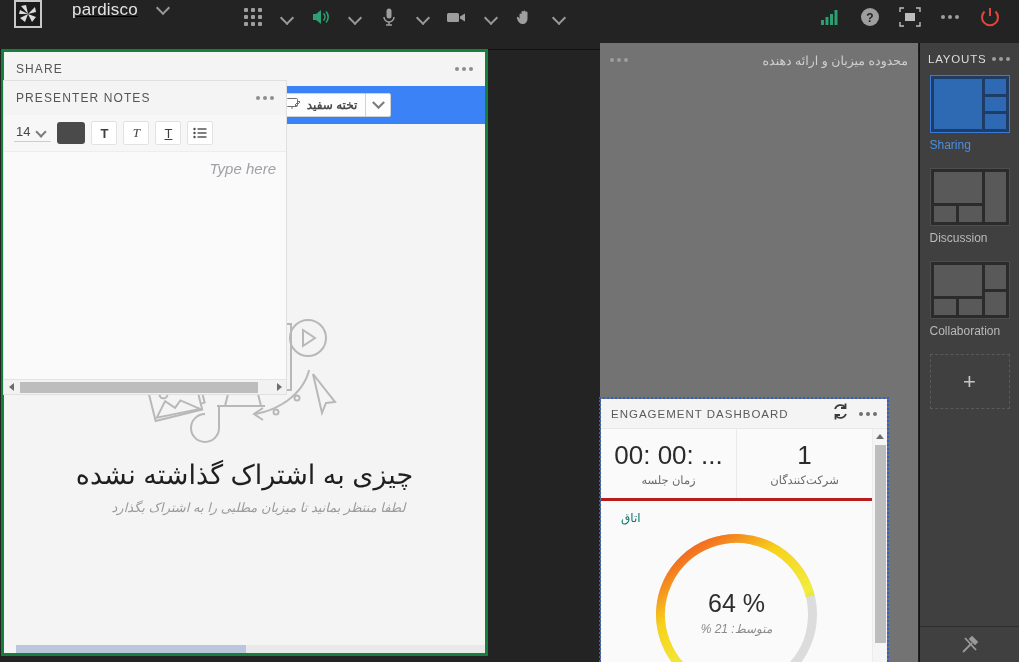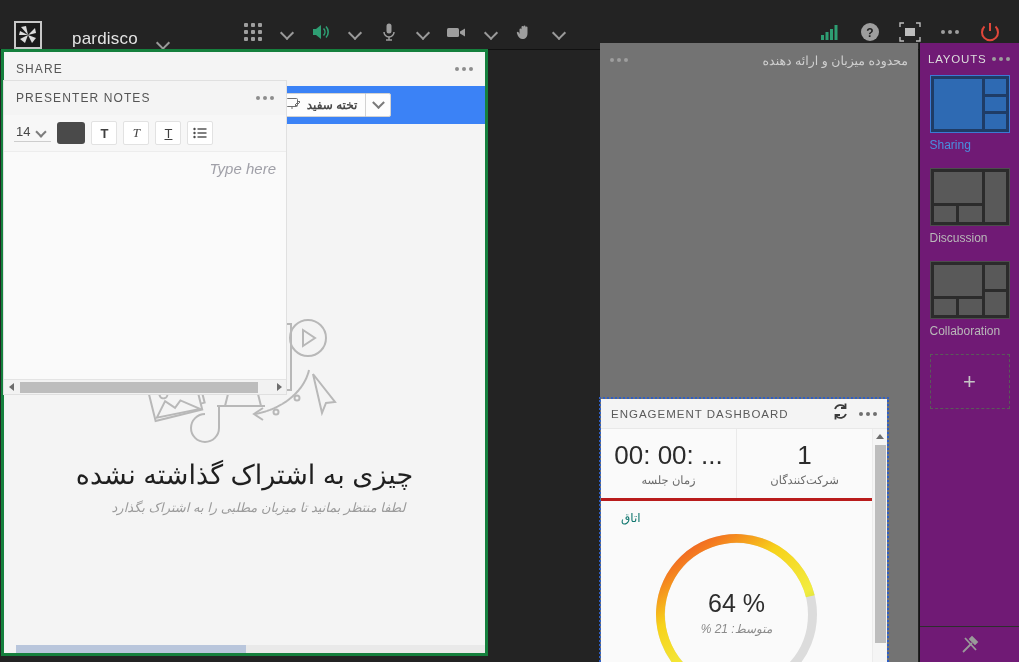--- a/index.html
+++ b/index.html
@@ -13,22 +13,23 @@
     position: relative;
     width: 1019px; height: 662px;
     background: #232323;
   }
 
   
   .topbar {
     position: absolute; left: 0; top: 0;
     width: 1019px; height: 50px;
     background: #232323;
-    display: flex; align-items: flex-end;
+    display: flex; align-items: flex-start;
     border-bottom: 1px solid #111;
+    text-decoration: underline;
   }
   .logo-box {
     width: 28px; height: 28px;
     margin-left: 14px;
     border: 2px solid #c8c8c8;
     background: #1b1b1b;
     display: flex; align-items: center; justify-content: center;
     position: relative;
   }
   .logo-box svg { display: block; }
@@ -355,21 +356,21 @@
   .vs-thumb {
     position: absolute; left: 2px; top: 2px;
     width: 11px; height: 198px;
     background: #bdbdbd;
   }
 
   
   .layouts {
     position: absolute; left: 919px; top: 0;
     width: 100px; height: 619px;
-    background: #701a75;
+    background: #404040;
     border-left: 1px solid #141414;
   }
   .layouts-head {
     height: 32px;
     display: flex; align-items: center;
     padding: 0 8px;
     gap: 6px;
   }
   .layouts-title { font-size: 11.5px; color: #dcdcdc; letter-spacing: .8px; }
   .layouts-head .dots-h { cursor: pointer; }

